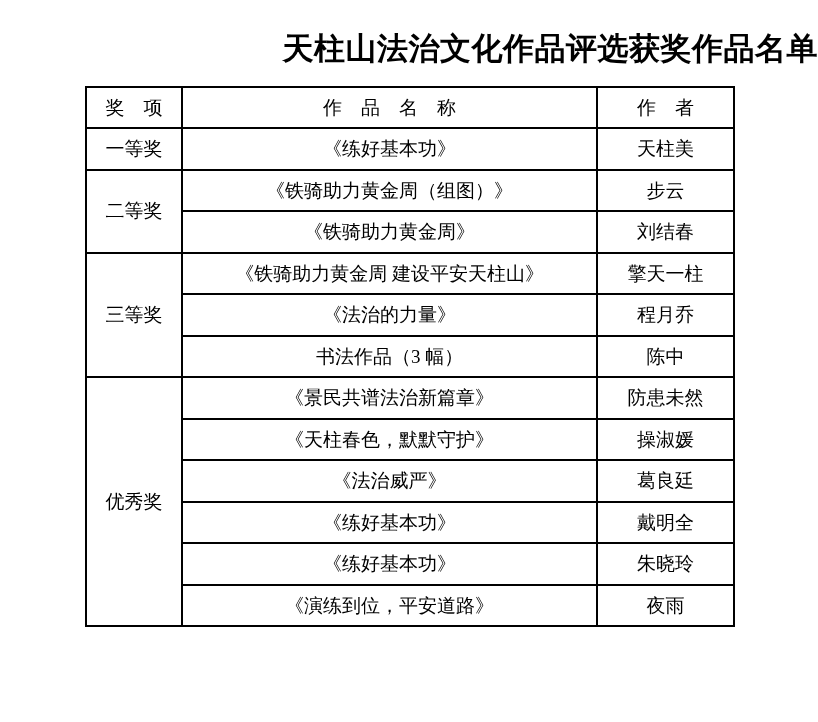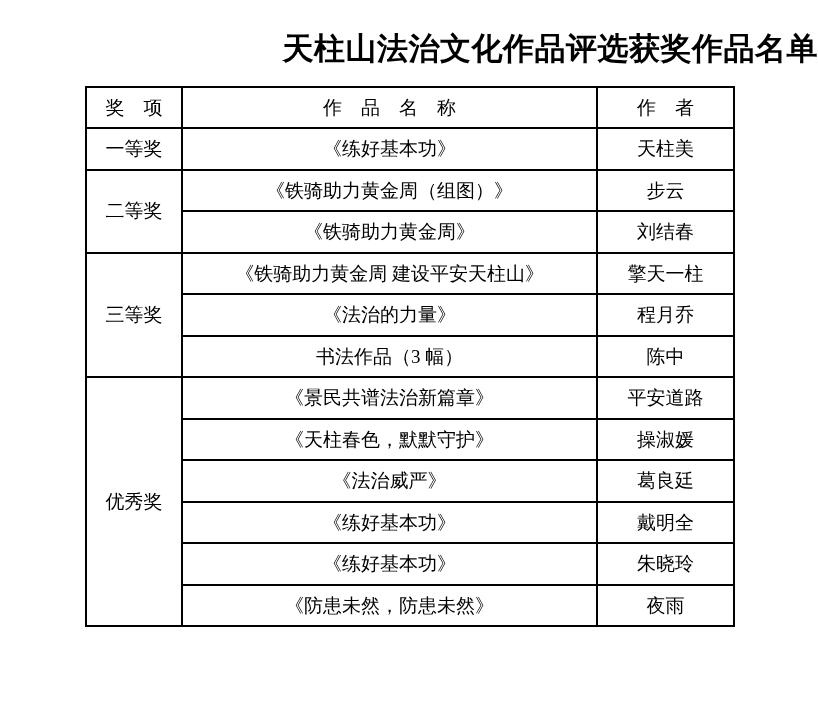--- a/index.html
+++ b/index.html
@@ -95,38 +95,38 @@
         <td>程月乔</td>
       </tr>
       <tr>
         <td>书法作品（3 幅）</td>
         <td>陈中</td>
       </tr>
 
       <tr>
         <td rowspan="6">优秀奖</td>
         <td>《景民共谱法治新篇章》</td>
-        <td>平安道路</td>
+        <td>防患未然</td>
       </tr>
       <tr>
         <td>《天柱春色，默默守护》</td>
         <td>操淑媛</td>
       </tr>
       <tr>
         <td>《法治威严》</td>
         <td>葛良廷</td>
       </tr>
       <tr>
         <td>《练好基本功》</td>
         <td>戴明全</td>
       </tr>
       <tr>
         <td>《练好基本功》</td>
         <td>朱晓玲</td>
       </tr>
       <tr>
-        <td>《防患未然，防患未然》</td>
+        <td>《演练到位，平安道路》</td>
         <td>夜雨</td>
       </tr>
 
     </tbody>
   </table>
 </div>
 
 </body></html>

